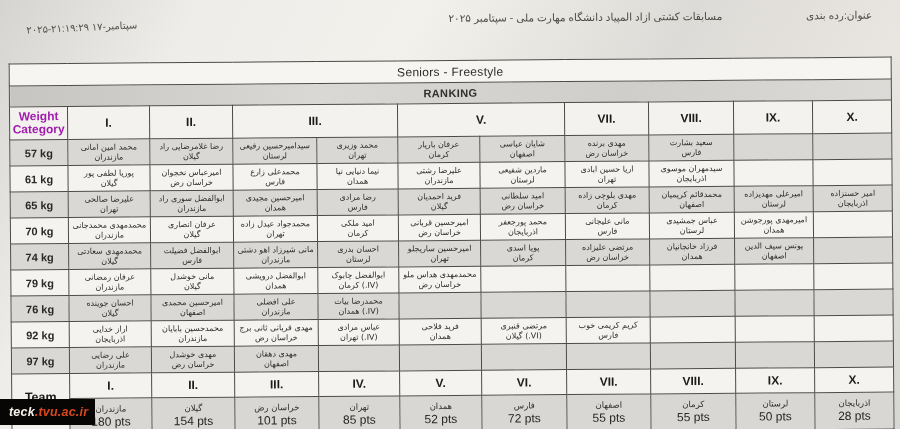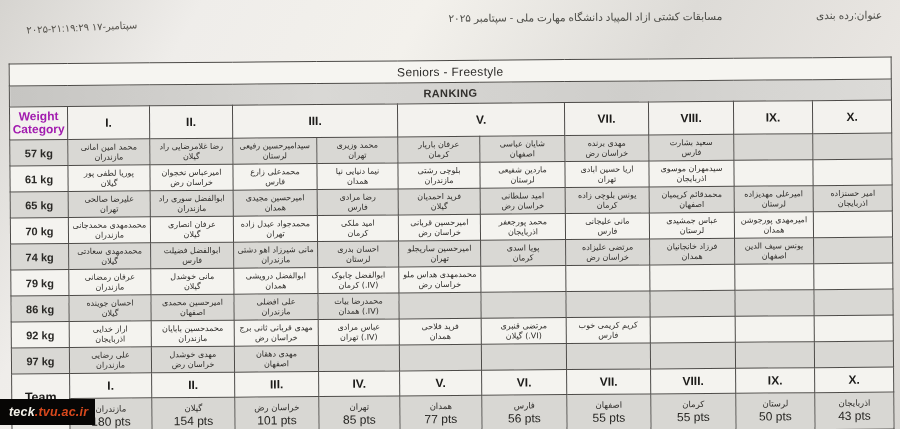--- a/index.html
+++ b/index.html
@@ -3,21 +3,21 @@
 <meta charset="utf-8">
 <style>
   html,body{margin:0;padding:0;}
   .page{
     position:relative; width:900px; height:429px; overflow:hidden;
     background:linear-gradient(118deg,#d6d4d0 0%,#efedea 18%,#f3f1ec 38%,#dddbd7 62%,#e9e6e2 82%,#d8d6d2 100%);
     font-family:"Liberation Sans",sans-serif; color:#222;
   }
   .tilt{position:absolute; inset:0; transform:rotate(-0.45deg); transform-origin:50% 55%;}
   .meta{position:absolute; font-size:10.5px; color:#4a4a45; direction:rtl; white-space:nowrap;}
-  .meta-right{top:12px; right:16px;}
+  .meta-right{top:12px; right:26px;}
   .meta-center{top:12px; right:176px;}
   .meta-left{top:19px; left:28px; font-size:10px; transform:rotate(-2.2deg); color:#55524c;}
   table.main{
     position:absolute; left:10px; top:60px; width:882px;
     border-collapse:collapse; table-layout:fixed;
     background:#f5f4f0;
   }
   .main td,.main th{border:1px solid #4d4b48; padding:0; text-align:center; vertical-align:middle; overflow:hidden;}
   .t-title{height:21px; font-size:12px; color:#2e2c2a; background:#f6f5f1; letter-spacing:.3px;}
   .t-sub{height:20px; font-size:11px; font-weight:600; color:#33312e; letter-spacing:.4px;
@@ -136,21 +136,21 @@
             </td>
             <td class="acell">
               <div class="aname" dir="rtl">محمدعلی زارع</div>
               <div class="aprov" dir="rtl">فارس</div>
             </td>
             <td class="acell">
               <div class="aname" dir="rtl">نیما دنیایی نیا</div>
               <div class="aprov" dir="rtl">همدان</div>
             </td>
             <td class="acell">
-              <div class="aname" dir="rtl">بلوچی رشتی</div>
+              <div class="aname" dir="rtl">علیرضا رشتی</div>
               <div class="aprov" dir="rtl">مازندران</div>
             </td>
             <td class="acell">
               <div class="aname" dir="rtl">ماردین شفیعی</div>
               <div class="aprov" dir="rtl">لرستان</div>
             </td>
             <td class="acell">
               <div class="aname" dir="rtl">اریا حسین ابادی</div>
               <div class="aprov" dir="rtl">تهران</div>
             </td>
@@ -181,21 +181,21 @@
             </td>
             <td class="acell">
               <div class="aname" dir="rtl">فرید احمدیان</div>
               <div class="aprov" dir="rtl">گیلان</div>
             </td>
             <td class="acell">
               <div class="aname" dir="rtl">امید سلطانی</div>
               <div class="aprov" dir="rtl">خراسان رض</div>
             </td>
             <td class="acell">
-              <div class="aname" dir="rtl">یونس بلوچی زاده</div>
+              <div class="aname" dir="rtl">مهدی بلوچی زاده</div>
               <div class="aprov" dir="rtl">کرمان</div>
             </td>
             <td class="acell">
               <div class="aname" dir="rtl">محمدقائم کریمیان</div>
               <div class="aprov" dir="rtl">اصفهان</div>
             </td>
             <td class="acell">
               <div class="aname" dir="rtl">امیرعلی مهدیزاده</div>
               <div class="aprov" dir="rtl">لرستان</div>
             </td>
@@ -306,21 +306,21 @@
               <div class="aname" dir="rtl">محمدمهدی هداس ملو</div>
               <div class="aprov" dir="rtl">خراسان رض</div>
             </td>
             <td class="acell"></td>
             <td class="acell"></td>
             <td class="acell"></td>
             <td class="acell"></td>
             <td class="acell"></td>
           </tr>
           <tr class="shaded">
-            <th class="wcell">86 kg</th>
+            <th class="wcell">76 kg</th>
             <td class="acell">
               <div class="aname" dir="rtl">احسان جوینده</div>
               <div class="aprov" dir="rtl">گیلان</div>
             </td>
             <td class="acell">
               <div class="aname" dir="rtl">امیرحسین محمدی</div>
               <div class="aprov" dir="rtl">اصفهان</div>
             </td>
             <td class="acell">
               <div class="aname" dir="rtl">علی افضلی</div>
@@ -420,41 +420,41 @@
             <td>
               <div class="tprov" dir="rtl">خراسان رض</div>
               <div class="tpts">101 pts</div>
             </td>
             <td>
               <div class="tprov" dir="rtl">تهران</div>
               <div class="tpts">85 pts</div>
             </td>
             <td>
               <div class="tprov" dir="rtl">همدان</div>
-              <div class="tpts">77 pts</div>
+              <div class="tpts">52 pts</div>
             </td>
             <td>
               <div class="tprov" dir="rtl">فارس</div>
-              <div class="tpts">56 pts</div>
+              <div class="tpts">72 pts</div>
             </td>
             <td>
               <div class="tprov" dir="rtl">اصفهان</div>
               <div class="tpts">55 pts</div>
             </td>
             <td>
               <div class="tprov" dir="rtl">کرمان</div>
               <div class="tpts">55 pts</div>
             </td>
             <td>
               <div class="tprov" dir="rtl">لرستان</div>
               <div class="tpts">50 pts</div>
             </td>
             <td>
               <div class="tprov" dir="rtl">اذربایجان</div>
-              <div class="tpts">43 pts</div>
+              <div class="tpts">28 pts</div>
             </td>
           </tr>
       </tbody>
     </table>
   </div>
 
   <div class="watermark">
     <span class="wm-a">teck</span>
       <span class="wm-b">.tvu.ac.ir</span>
   </div>

